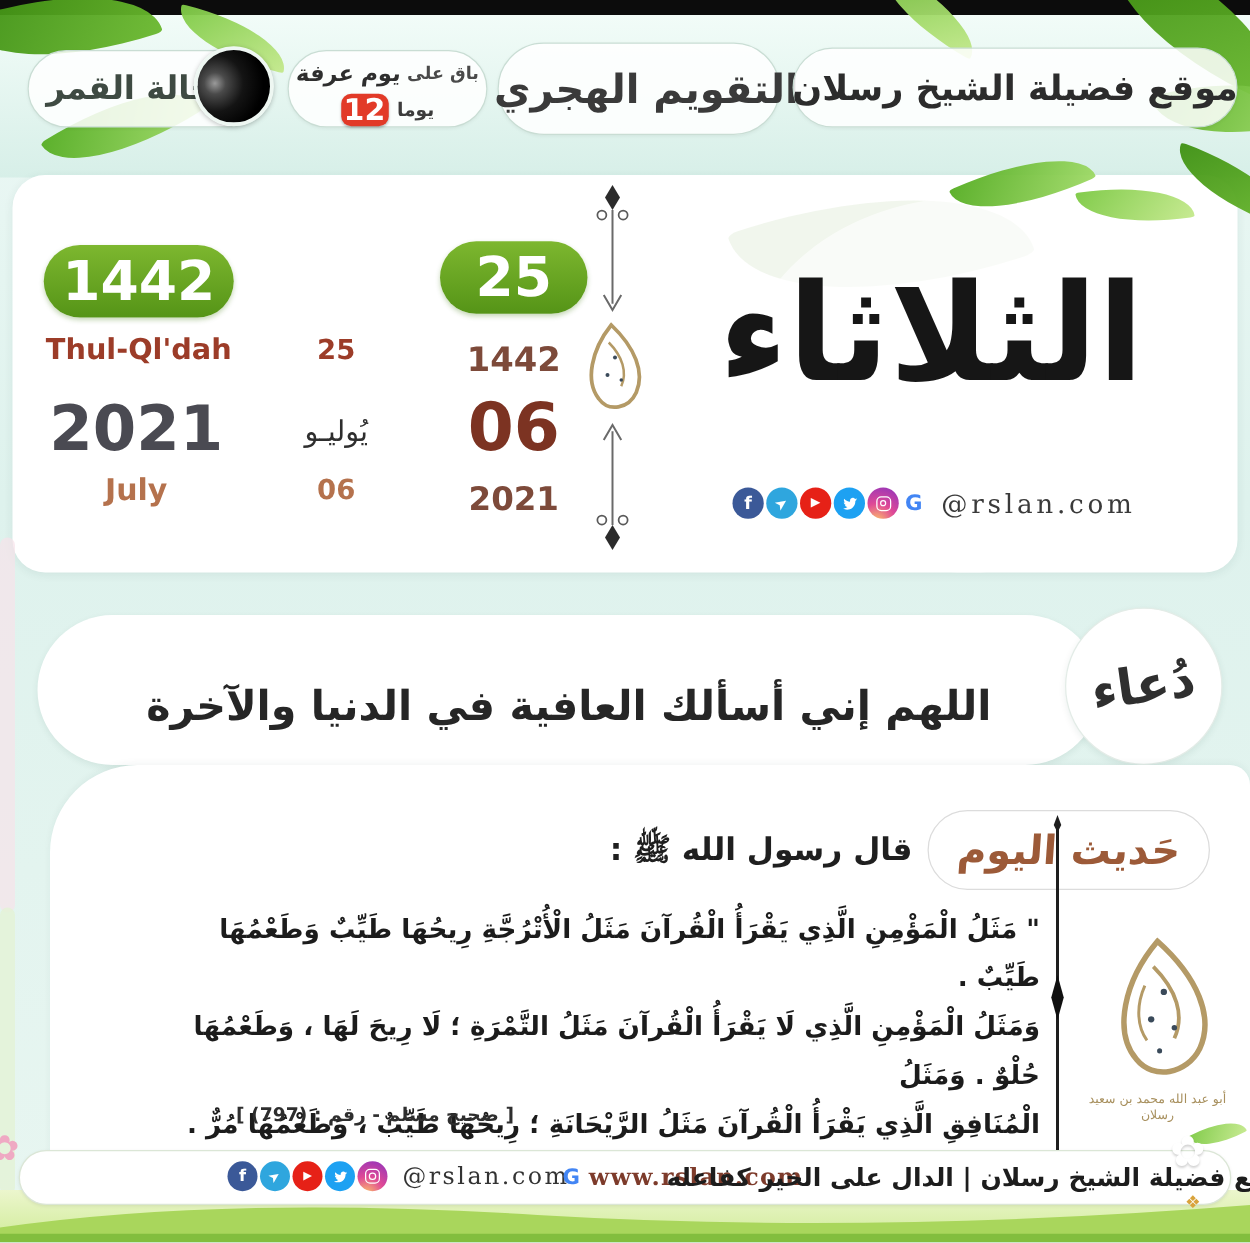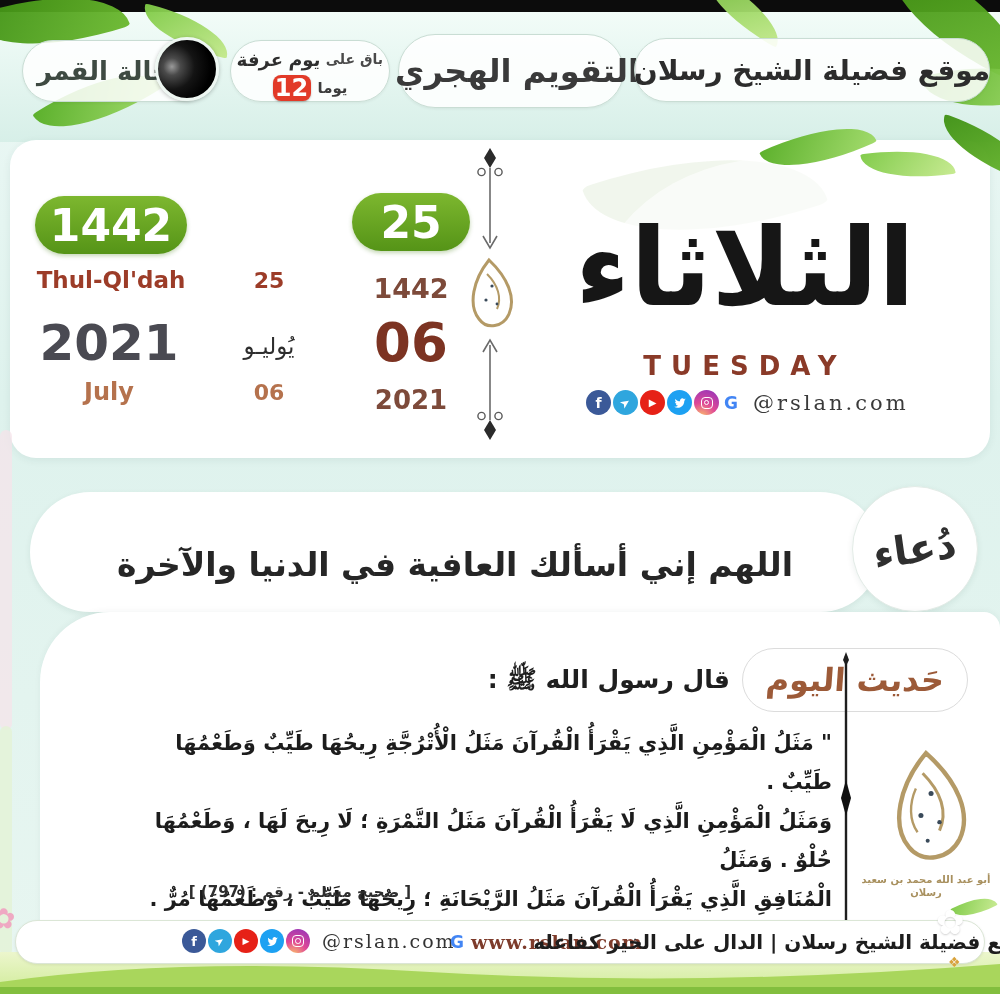--- a/index.html
+++ b/index.html
@@ -157,21 +157,20 @@
     <svg width="40" height="112" viewBox="0 0 40 112">
       <path d="M20 2 L26 12 L20 22 L14 12 Z" fill="#2b2b2b"></path>
       <circle cx="11.5" cy="26" r="3.6" fill="none" stroke="#5a5a5a" stroke-width="1.4"></circle>
       <circle cx="28.5" cy="26" r="3.6" fill="none" stroke="#5a5a5a" stroke-width="1.4"></circle>
       <line x1="20" y1="22" x2="20" y2="97" stroke="#6a6a6a" stroke-width="1.6"></line>
       <path d="M13 90 L20 102 L27 90" fill="none" stroke="#6a6a6a" stroke-width="1.6"></path>
     </svg>
   </div>
 
   <div class="abs ctr ar nowrap" style="left:540px;top:172px;width:410px;height:190px;font-size:108px;font-weight:bold;color:#161616;">الثلاثاء</div>
-  <div class="abs ctr" style="left:545px;top:350px;width:400px;height:32px;font-size:26px;font-weight:bold;color:#8a3a28;letter-spacing:10px;">TUESDAY</div>
 
   <div class="abs" style="left:586px;top:390px;display:flex;align-items:center;gap:2px;">
     <span class="sico" style="width:25px;height:25px;background:#3b5998;font-size:14px;">f</span>
     <span class="sico" style="width:25px;height:25px;background:#2fa6de;">
         <span style="font-size:12px;transform:rotate(-35deg);display:inline-block;">➤</span>
       </span>
     <span class="sico" style="width:25px;height:25px;background:#e62117;font-size:10px;">▶</span>
     <span class="sico" style="width:25px;height:25px;background:#1da1f2;">
       <svg width="14" height="14" viewBox="0 0 24 24">
           <path fill="#fff" d="M22 5.9c-.7.3-1.5.6-2.3.7.8-.5 1.4-1.3 1.7-2.2-.8.5-1.6.8-2.5 1A3.9 3.9 0 0 0 12 8.2c0 .3 0 .6.1.9-3.2-.2-6.1-1.7-8-4.1-.3.6-.5 1.3-.5 2 0 1.4.7 2.6 1.7 3.3-.6 0-1.2-.2-1.8-.5v.1c0 1.9 1.4 3.5 3.1 3.9-.3.1-.7.1-1 .1l-.7-.1c.5 1.6 2 2.7 3.7 2.7A7.9 7.9 0 0 1 2 18.3a11.2 11.2 0 0 0 6 1.8c7.3 0 11.3-6 11.3-11.3v-.5c.8-.6 1.5-1.3 2-2.1z"></path>
@@ -221,21 +220,21 @@
     <svg width="112" height="118" viewBox="0 0 66 70">
       <path d="M33 3 C52 20 60 39 53 54 C47 66 31 69 23 59 C12 46 17 22 33 3 Z" fill="none" stroke="#b49a66" stroke-width="2.6"></path>
       <path d="M31 15 C42 26 46 38 41 49" fill="none" stroke="#b49a66" stroke-width="1.8"></path>
       <path d="M27 24 C23 33 23 43 28 50" fill="none" stroke="#b49a66" stroke-width="1.4"></path>
       <circle cx="36" cy="27" r="1.5" fill="#3a4a5a"></circle>
         <circle cx="30" cy="40" r="1.5" fill="#3a4a5a"></circle>
         <circle cx="41" cy="44" r="1.3" fill="#3a4a5a"></circle>
         <circle cx="34" cy="55" r="1.2" fill="#3a4a5a"></circle>
     </svg>
   </div>
-  <div class="abs ar ctr" style="left:858px;top:866px;width:136px;height:40px;text-align:center;font-size:10px;font-weight:bold;color:#a8905e;line-height:13px;">أبو عبد الله محمد بن سعيد رسلان</div>
+  <div class="abs ar ctr" style="left:858px;top:866px;width:136px;height:40px;text-align:center;font-size:10px;font-weight:normal;color:#a8905e;line-height:13px;">أبو عبد الله محمد بن سعيد رسلان</div>
 
   <div class="abs green-band">
     <svg width="1000" height="42" viewBox="0 0 1000 42" preserveAspectRatio="none">
       <path d="M0,42 L0,30 Q180,4 430,20 Q700,36 1000,12 L1000,42 Z" fill="#a9d65c"></path>
       <rect x="0" y="35" width="1000" height="7" fill="#82be3e"></rect>
     </svg>
   </div>
 
   <div class="abs footer-bar"></div>
   <div class="abs" style="left:182px;top:929px;display:flex;align-items:center;gap:2px;z-index:7;">

